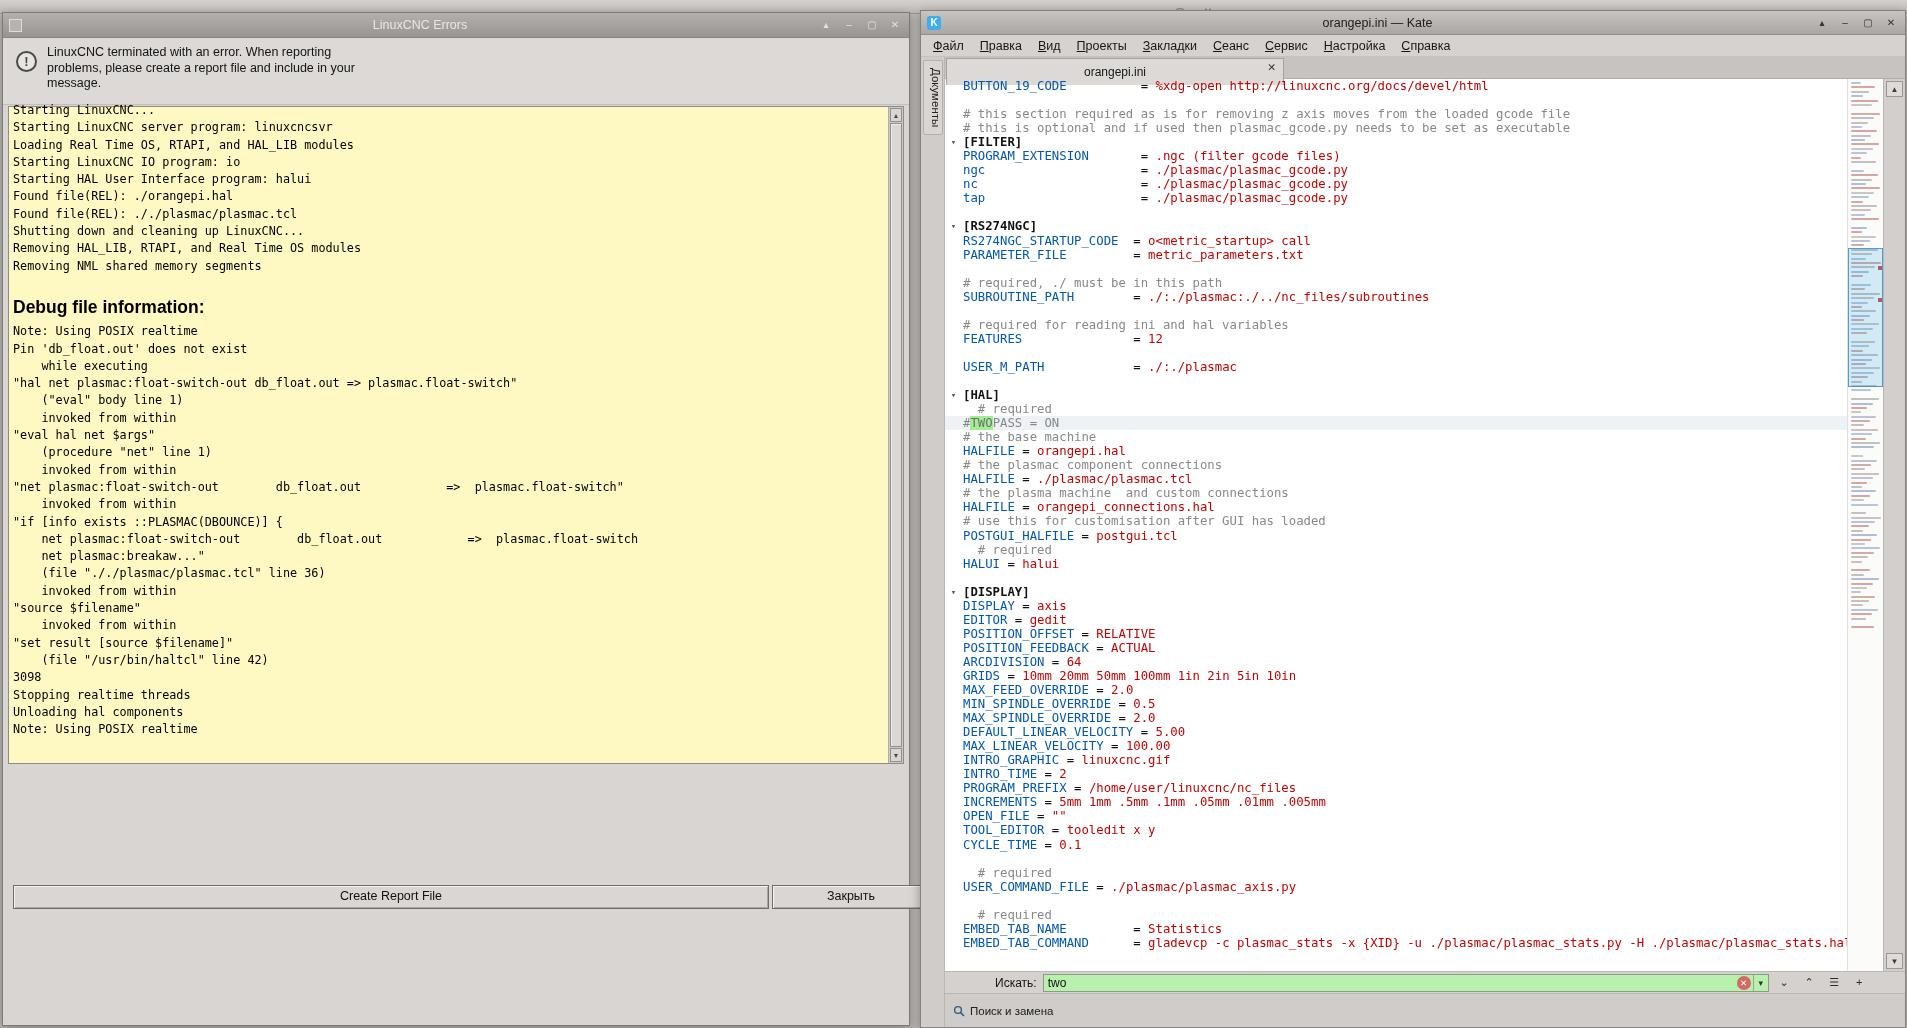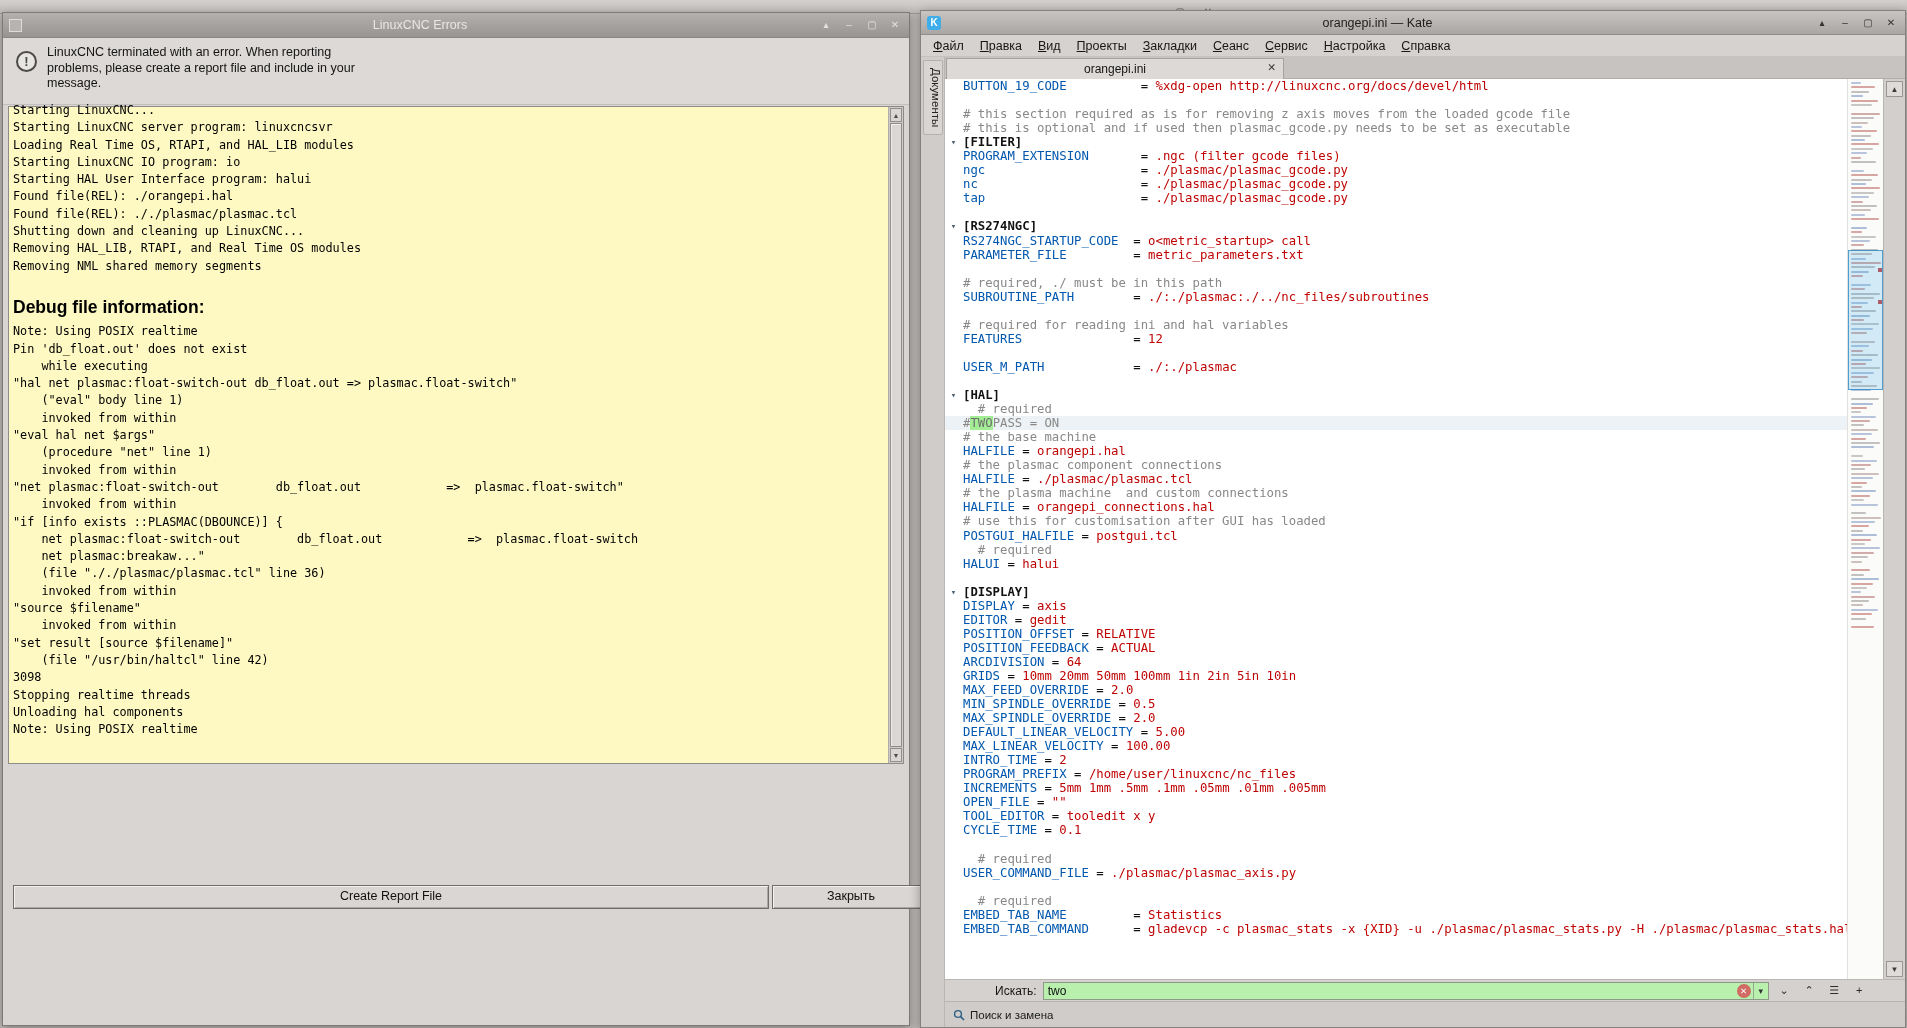--- a/index.html
+++ b/index.html
@@ -44,21 +44,21 @@
   .kate-title .title{flex:1;text-align:center;color:#21201e;font-size:12.5px;}
   .kate-title .ctrl{color:#35332f;}
   .kate-icon{width:14px;height:14px;background:#3daee9;border-radius:3px;color:#fff;font-size:10px;font-weight:bold;text-align:center;line-height:14px;}
   .menubar{height:22px;display:flex;align-items:center;padding-left:4px;background:#d6d2cf;border-bottom:1px solid #c6c2bf;}
   .menu-item{padding:2px 8px;font-size:12.5px;color:#161616;white-space:nowrap;}
   .kate-body{flex:1;display:flex;min-height:0;}
   .side-strip{width:24px;background:#cfccc9;border-right:1px solid #bab6b3;position:relative;}
   .side-tab{position:absolute;top:3px;left:2px;width:20px;padding:7px 0;background:#d8d5d2;border:1px solid #b3b0ad;border-radius:2px;writing-mode:vertical-rl;font-size:11.5px;color:#222;text-align:center;}
   .edit-col{flex:1;display:flex;flex-direction:column;min-width:0;}
   .tabbar{height:22px;background:#c7c3c0;border-bottom:1px solid #b0acaa;position:relative;flex:none;}
-  .tab{position:absolute;left:1px;top:1px;width:338px;height:21px;background:#dcd9d6;border:1px solid #a6a29f;border-bottom:none;display:flex;align-items:center;justify-content:center;font-size:12px;color:#161616;}
+  .tab{position:absolute;left:1px;top:1px;width:338px;height:27px;background:#dcd9d6;border:1px solid #a6a29f;border-bottom:none;display:flex;align-items:center;justify-content:center;font-size:12px;color:#161616;}
   .tab-close{position:absolute;right:7px;top:2px;font-size:10.5px;color:#3c3a38;}
   .edit-row{flex:1;display:flex;min-height:0;}
   .editor{flex:1;background:#fff;overflow:hidden;font-family:"DejaVu Sans Mono",monospace;font-size:12.3px;line-height:14.05px;min-width:0;}
   .eline{height:14.05px;white-space:pre;position:relative;padding-left:18px;}
   .eline.cur{background:#edf2f6;}
   .fold{position:absolute;left:1px;top:0;width:15px;font-size:9px;color:#4e6170;text-align:center;line-height:14px;}
   .k{color:#0057ae;} .v{color:#bf0303;} .c{color:#898887;} .s{color:#121212;font-weight:bold;} .p{color:#121212;}
   .cm{color:#6e6e6e;background:#a3ee94;}
   .minimap{width:36px;background:#fbfbfa;border-left:1px solid #e2e0de;position:relative;overflow:hidden;padding-top:3px;}
   .mrow{height:2px;margin:0 3px 2.4px 3px;border-radius:1px;}
@@ -68,21 +68,21 @@
   .vs-btn{position:absolute;left:2px;right:2px;height:16px;background:#dedbd8;border:1px solid #9a9794;font-size:8px;text-align:center;line-height:15px;color:#3e3c3a;}
   .vs-up{top:2px;} .vs-down{bottom:2px;}
   .searchbar{height:22px;flex:none;background:#d4d1ce;border-top:1px solid #bab7b4;display:flex;align-items:center;padding-left:50px;gap:6px;}
   .search-label{font-size:12px;color:#161616;}
   .search-input-wrap{position:relative;width:726px;height:18px;background:#b9f0ae;border:1px solid #8d9a88;display:flex;align-items:center;}
   .search-input{flex:1;background:transparent;border:none;outline:none;font-size:12px;padding-left:4px;color:#111;font-family:"Liberation Sans",sans-serif;min-width:0;}
   .clear-btn{flex:none;width:14px;height:14px;border-radius:50%;background:#d06c64;color:#fff;font-size:8.5px;line-height:14px;text-align:center;margin-right:2px;}
   .combo-arrow{flex:none;width:15px;height:100%;border-left:1px solid #99a693;text-align:center;font-size:9px;line-height:17px;color:#333;}
   .sbtn{width:19px;height:19px;text-align:center;line-height:18px;font-size:11px;color:#2e2c2a;}
   .sbtn:first-of-type{margin-left:38px;}
-  .tv-bar{height:26px;flex:none;background:#cfccc9;border-top:1px solid #b8b5b2;display:flex;align-items:center;padding-left:8px;gap:5px;}
+  .tv-bar{height:34px;flex:none;background:#cfccc9;border-top:1px solid #b8b5b2;display:flex;align-items:center;padding-left:8px;gap:5px;}
   .tv-label{font-size:11.5px;color:#202020;}
 </style>
 </head>
 <body>
 
 <div class="desktop">
 
   <div class="wm-strip">
     <span class="bg-title">orangepi_copy - Файловый менеджер</span>
     <span class="bg-controls">
@@ -198,20 +198,21 @@
               <div class="eline"><span class="fold"></span><span class="k">EDITOR</span><span class="p"> = </span><span class="v">gedit</span></div>
               <div class="eline"><span class="fold"></span><span class="k">POSITION_OFFSET</span><span class="p"> = </span><span class="v">RELATIVE</span></div>
               <div class="eline"><span class="fold"></span><span class="k">POSITION_FEEDBACK</span><span class="p"> = </span><span class="v">ACTUAL</span></div>
               <div class="eline"><span class="fold"></span><span class="k">ARCDIVISION</span><span class="p"> = </span><span class="v">64</span></div>
               <div class="eline"><span class="fold"></span><span class="k">GRIDS</span><span class="p"> = </span><span class="v">10mm 20mm 50mm 100mm 1in 2in 5in 10in</span></div>
               <div class="eline"><span class="fold"></span><span class="k">MAX_FEED_OVERRIDE</span><span class="p"> = </span><span class="v">2.0</span></div>
               <div class="eline"><span class="fold"></span><span class="k">MIN_SPINDLE_OVERRIDE</span><span class="p"> = </span><span class="v">0.5</span></div>
               <div class="eline"><span class="fold"></span><span class="k">MAX_SPINDLE_OVERRIDE</span><span class="p"> = </span><span class="v">2.0</span></div>
               <div class="eline"><span class="fold"></span><span class="k">DEFAULT_LINEAR_VELOCITY</span><span class="p"> = </span><span class="v">5.00</span></div>
               <div class="eline"><span class="fold"></span><span class="k">MAX_LINEAR_VELOCITY</span><span class="p"> = </span><span class="v">100.00</span></div>
+              <div class="eline"><span class="fold"></span><span class="k">INTRO_GRAPHIC</span><span class="p"> = </span><span class="v">linuxcnc.gif</span></div>
               <div class="eline"><span class="fold"></span><span class="k">INTRO_TIME</span><span class="p"> = </span><span class="v">2</span></div>
               <div class="eline"><span class="fold"></span><span class="k">PROGRAM_PREFIX</span><span class="p"> = </span><span class="v">/home/user/linuxcnc/nc_files</span></div>
               <div class="eline"><span class="fold"></span><span class="k">INCREMENTS</span><span class="p"> = </span><span class="v">5mm 1mm .5mm .1mm .05mm .01mm .005mm</span></div>
               <div class="eline"><span class="fold"></span><span class="k">OPEN_FILE</span><span class="p"> = </span><span class="v">""</span></div>
               <div class="eline"><span class="fold"></span><span class="k">TOOL_EDITOR</span><span class="p"> = </span><span class="v">tooledit x y</span></div>
               <div class="eline"><span class="fold"></span><span class="k">CYCLE_TIME</span><span class="p"> = </span><span class="v">0.1</span></div>
               <div class="eline"><span class="fold"></span> </div>
               <div class="eline"><span class="fold"></span><span class="c">  # required</span></div>
               <div class="eline"><span class="fold"></span><span class="k">USER_COMMAND_FILE</span><span class="p"> = </span><span class="v">./plasmac/plasmac_axis.py</span></div>
               <div class="eline"><span class="fold"></span> </div>

